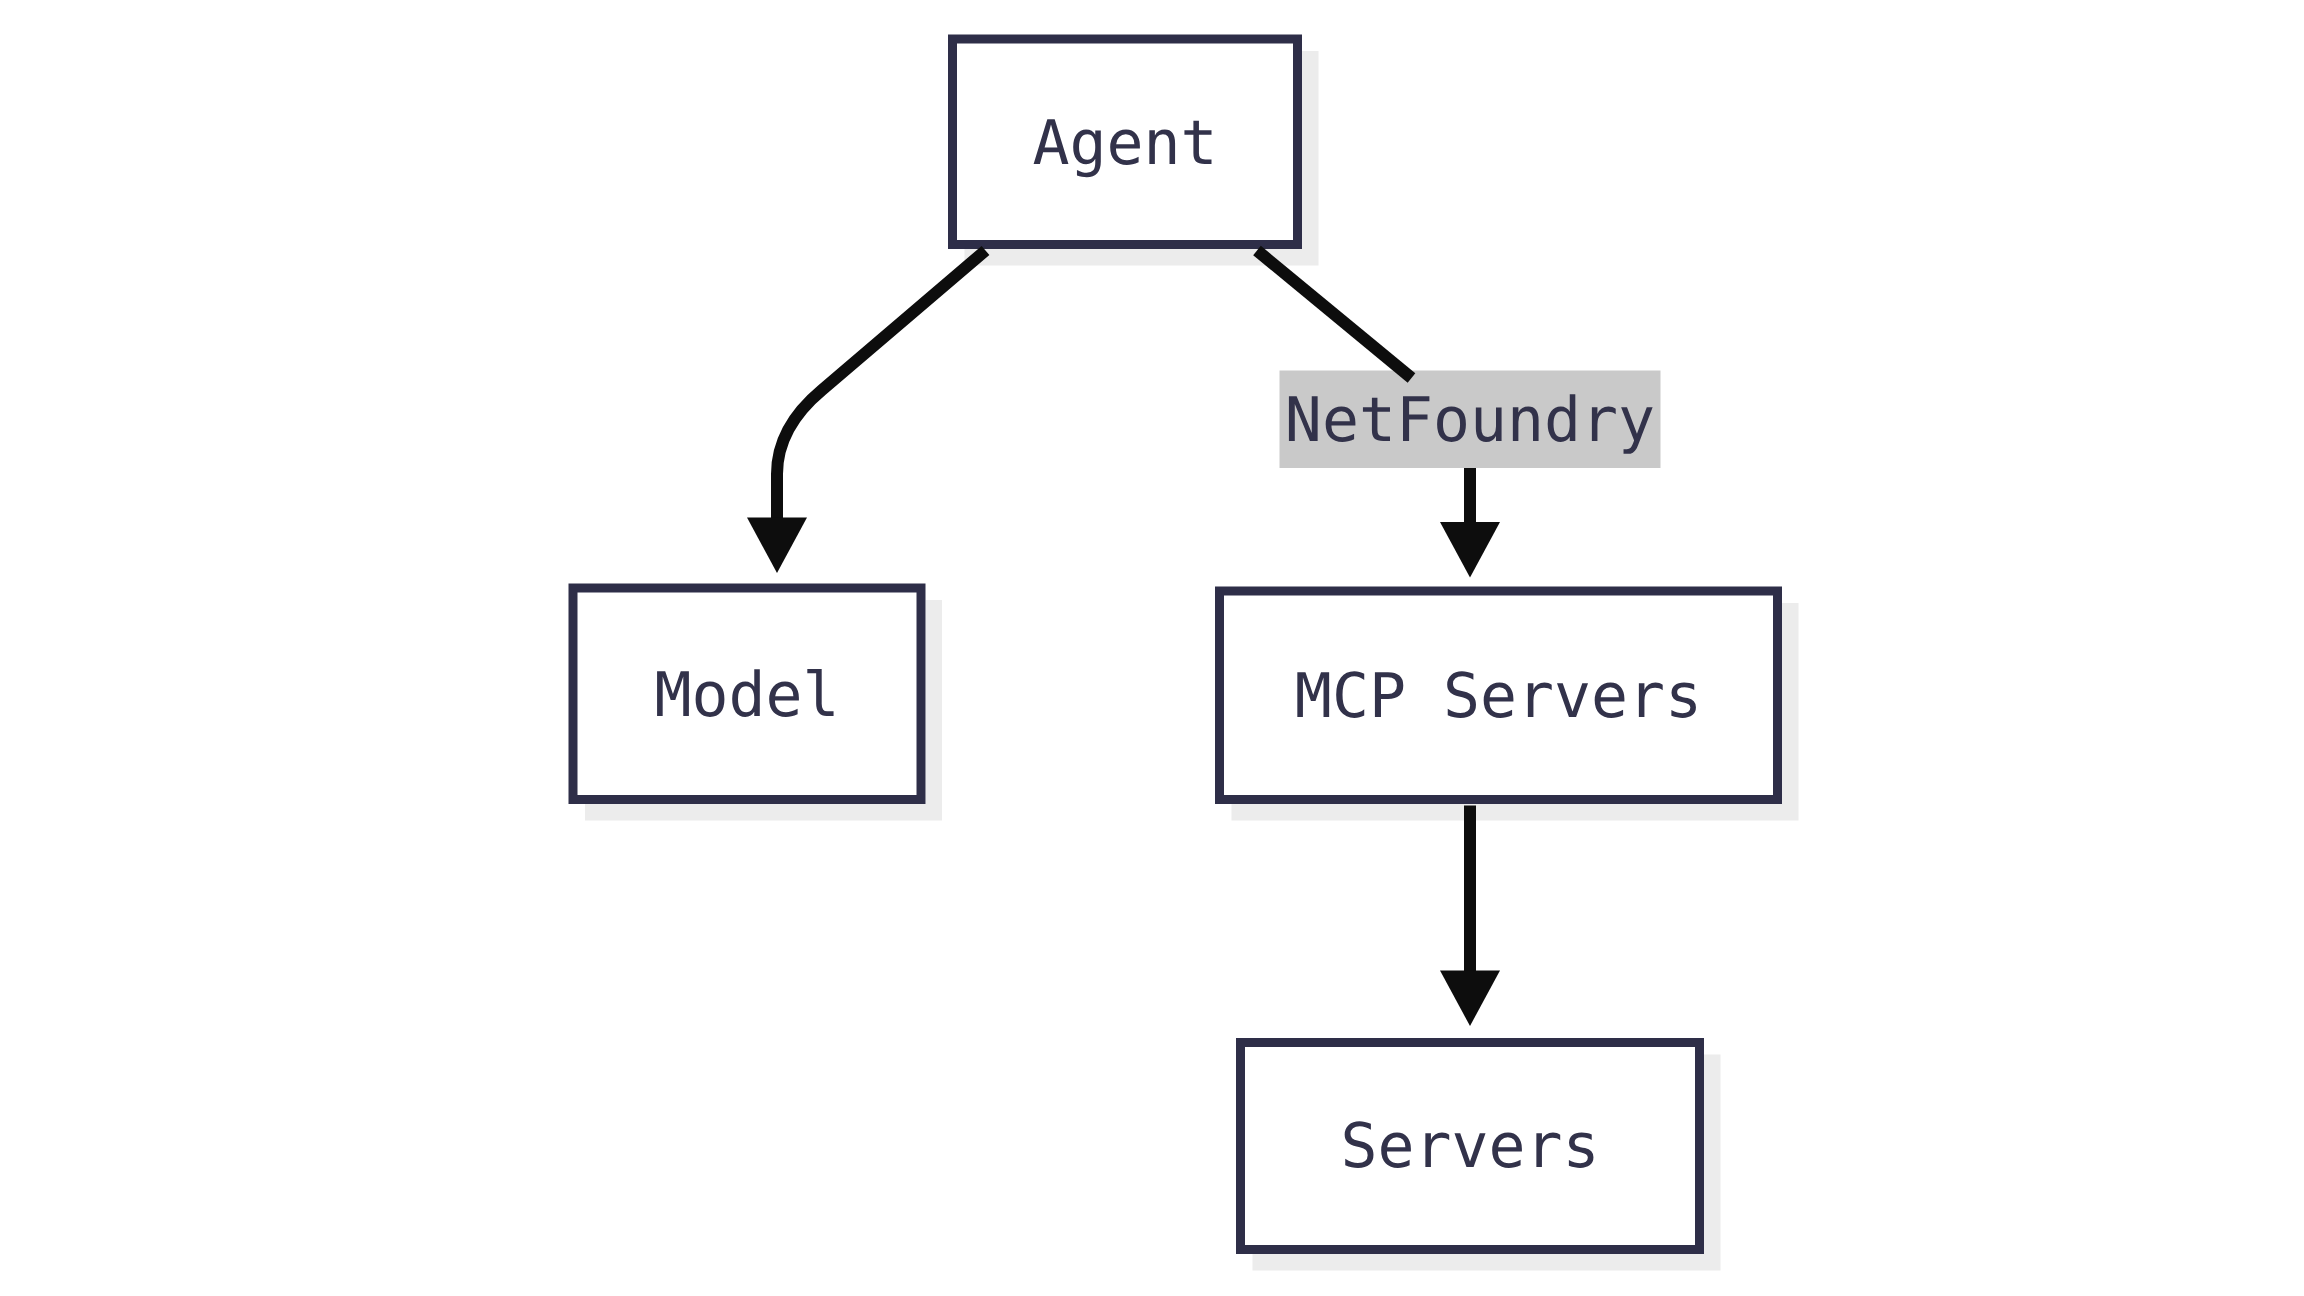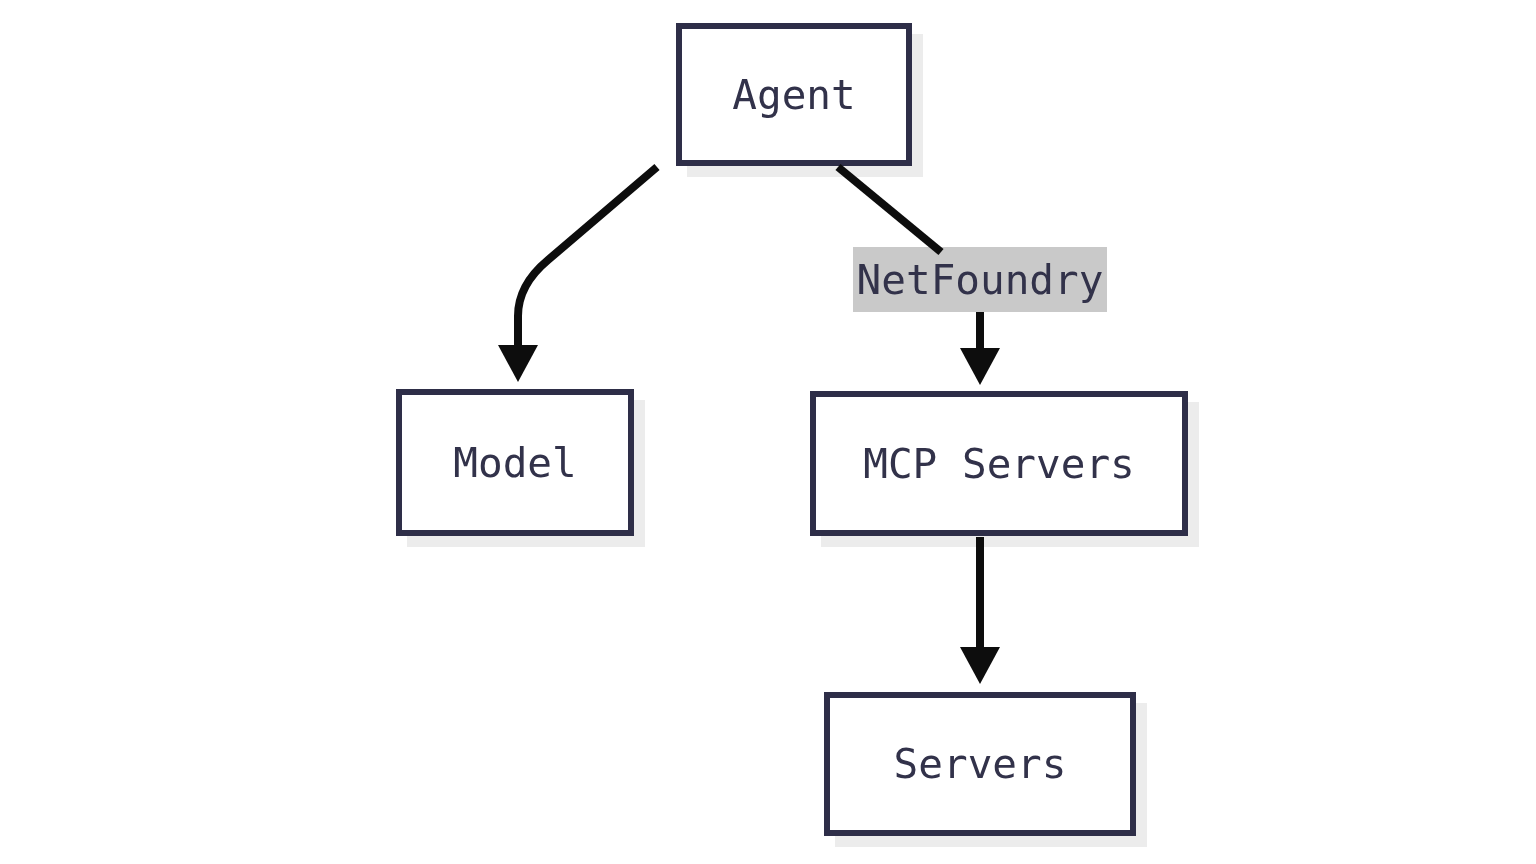--- a/index.html
+++ b/index.html
@@ -28,22 +28,22 @@
     display: flex;
     align-items: center;
     justify-content: center;
     background: var(--node-fill);
     border: 6px solid var(--node-border);
     box-shadow: 11px 11px 0 var(--shadow);
     color: var(--node-text);
     font-size: 41px;
     letter-spacing: 0px;
   }
-  .node-agent    { left: 632px; top: 23px;  width: 236px; height: 143px; margin-left: 44px; }
-  .node-model    { left: 396px; top: 389px; width: 238px; height: 147px; }
+  .node-agent    { left: 632px; top: 23px;  width: 236px; height: 143px; }
+  .node-model    { left: 379px; top: 389px; width: 238px; height: 147px; }
   .node-mcp      { left: 810px; top: 391px; width: 378px; height: 145px; text-align: right; }
   .node-backends { left: 824px; top: 692px; width: 312px; height: 144px; }
   .edge-label {
     position: absolute;
     left: 853px; top: 247px; width: 254px; height: 65px;
     display: flex;
     align-items: center;
     justify-content: center;
     background: var(--edge-label-bg);
     color: var(--node-text);

